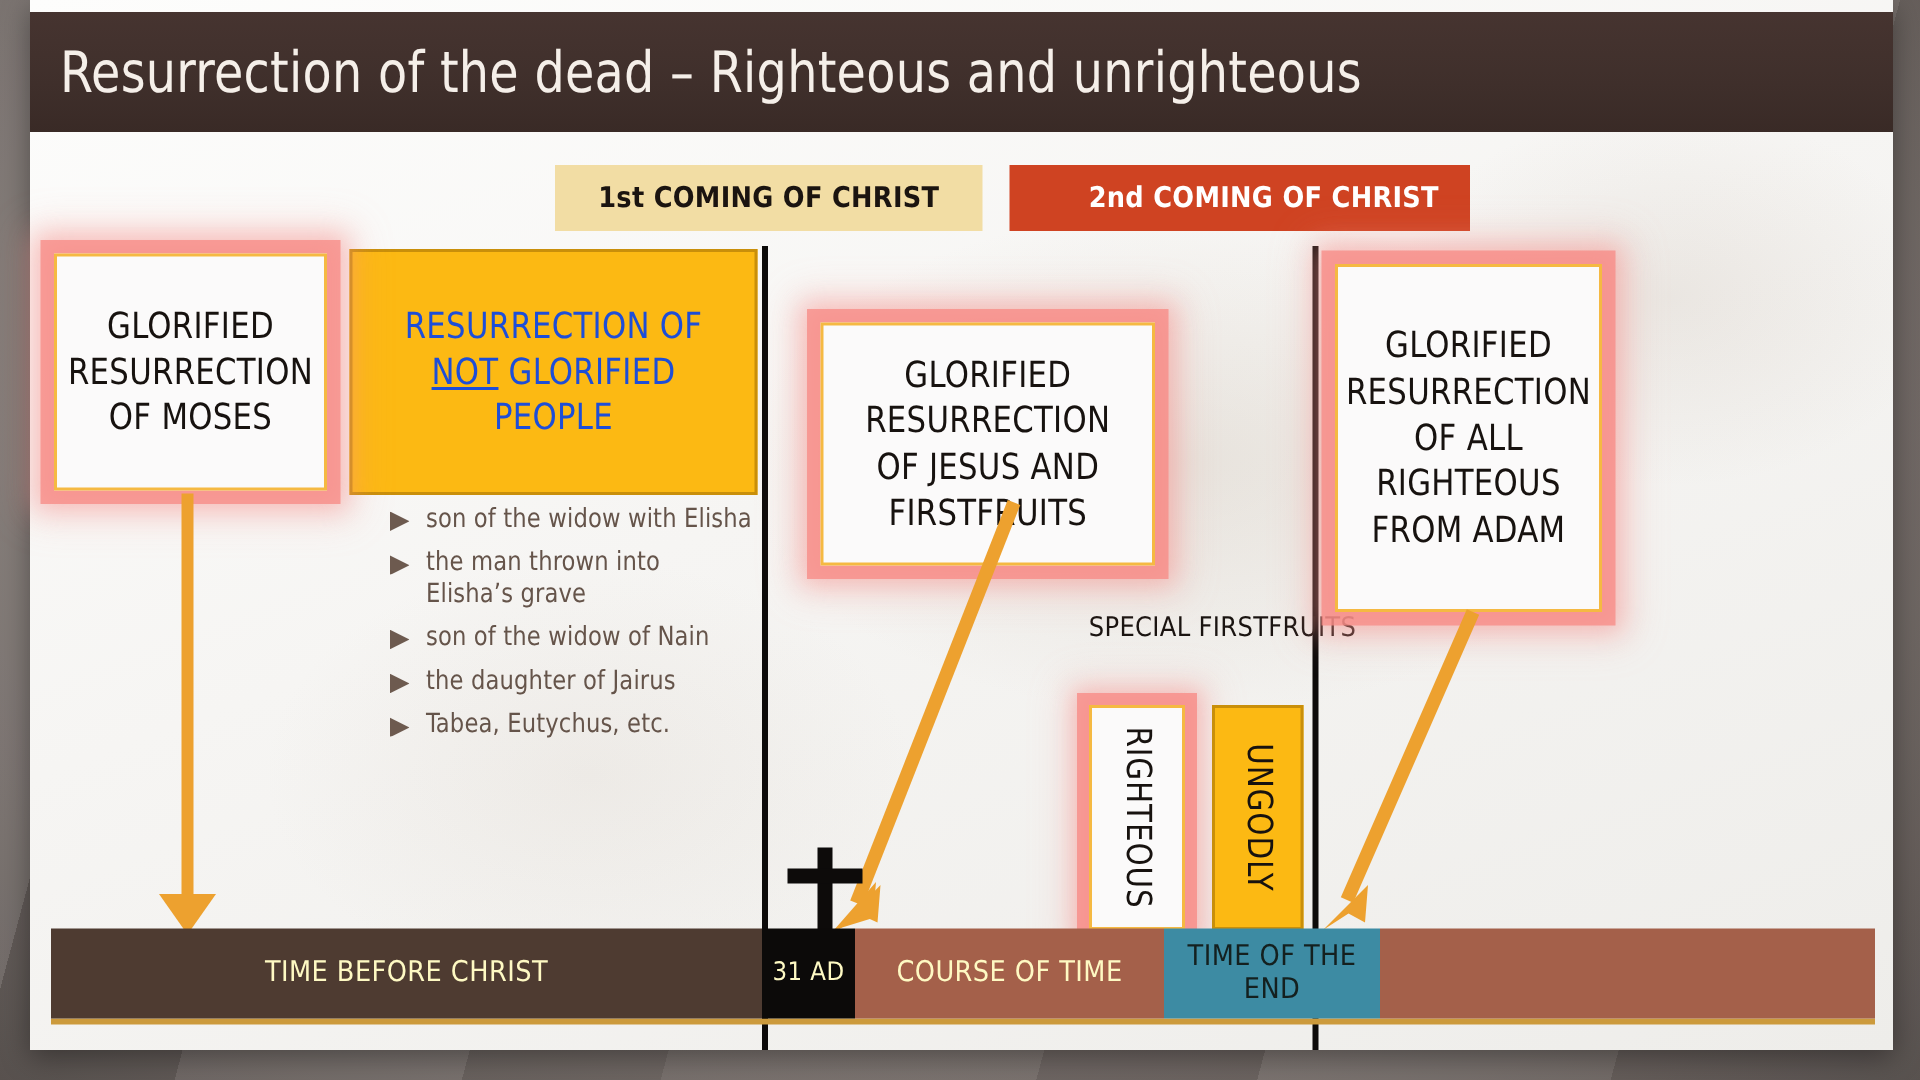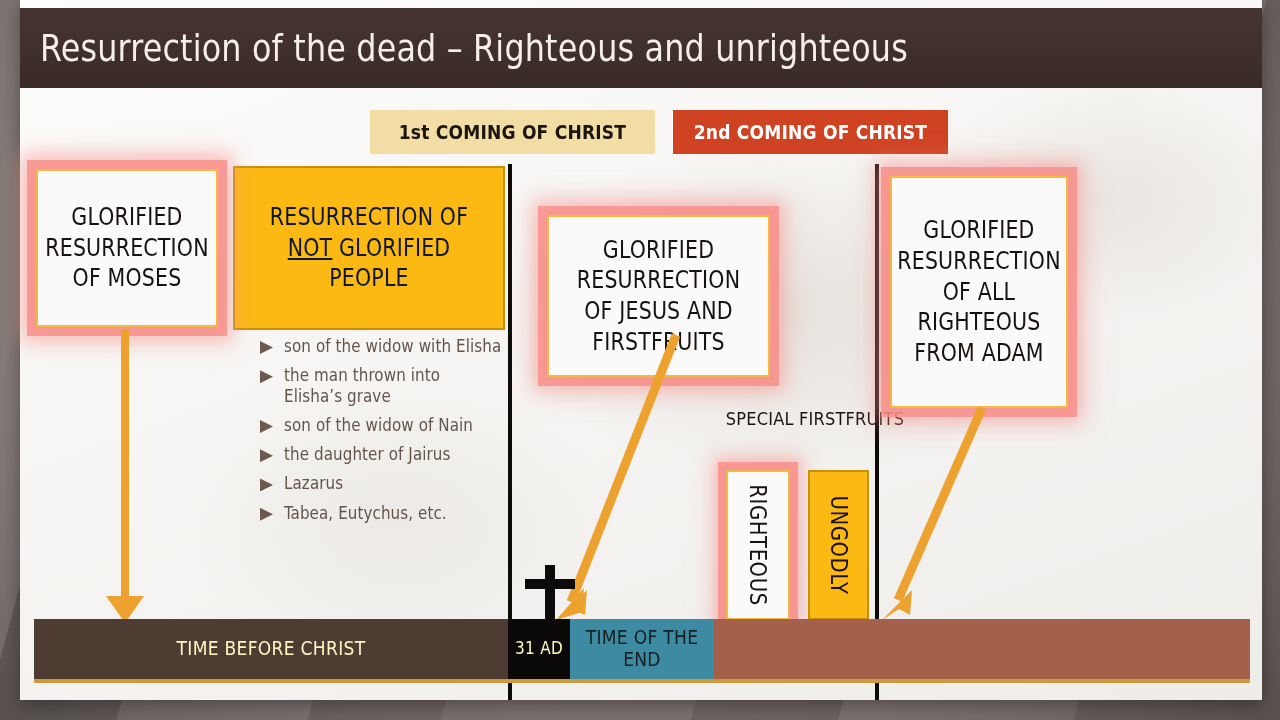--- a/index.html
+++ b/index.html
@@ -103,20 +103,21 @@
   }
   #era-first {
     left: 350px; top: 22px; width: 285px;
     background: #f2dda4;
     color: #1b1410;
   }
   #era-second {
     left: 653px; top: 22px; width: 275px;
     background: #cf4322;
     color: #ffffff;
+    padding-left: 32px;
   }
 
   
   .divider {
     position: absolute;
     width: 4px;
     background: #0d0b0a;
   }
   #divider-1 { left: 488px; top: 76px; height: 536px; }
   #divider-2 { left: 855px; top: 76px; height: 536px; }
@@ -149,21 +150,21 @@
 
   
   .goldbox {
     position: absolute;
     background: #fcb913;
     border: 2px solid #c98f0a;
     display: flex;
     align-items: center;
     justify-content: center;
     text-align: center;
-    color: #0f172a;
+    color: #1d4ed8;
     font-family: "DejaVu Sans Condensed", "Liberation Sans Narrow", "Liberation Sans", sans-serif;
     font-size: 24px;
     line-height: 1.28;
     letter-spacing: 0.2px;
     z-index: 4;
   }
   .goldbox .txt { padding: 4px 8px; transform: scaleX(0.95); }
   #box-notglorified { left: 213px; top: 78px; width: 268px; height: 160px; }
   #box-notglorified u { text-decoration: underline; text-underline-offset: 2px; }
 
@@ -372,24 +373,20 @@
         <div class="bullet-row">
           <span class="bullet-mark"></span>
           <span class="bullet-text">son of the widow of Nain</span>
         </div>
         <div class="bullet-row">
           <span class="bullet-mark"></span>
           <span class="bullet-text">the daughter of Jairus</span>
         </div>
         <div class="bullet-row">
           <span class="bullet-mark"></span>
-          <span class="bullet-text">Lazarus</span>
-        </div>
-        <div class="bullet-row">
-          <span class="bullet-mark"></span>
           <span class="bullet-text">Tabea, Eutychus, etc.</span>
         </div>
       </div>
 
       <div id="special-caption">SPECIAL FIRSTFRUITS</div>
 
       <div class="pillar" id="pillar-righteous">
         <span class="vtxt">RIGHTEOUS</span>
       </div>
       <div class="pillar" id="pillar-ungodly">
@@ -401,20 +398,23 @@
         <div class="hbar"></div>
       </div>
 
       <div id="timeline">
         <div class="tl-seg" id="tl-before">
           <span>TIME BEFORE CHRIST</span>
         </div>
         <div class="tl-seg" id="tl-31ad">
           <span>31 AD</span>
         </div>
+        <div class="tl-seg" id="tl-course">
+          <span>COURSE OF TIME</span>
+        </div>
         <div class="tl-seg" id="tl-end">
           <span>TIME OF THE END</span>
         </div>
         <div class="tl-seg" id="tl-rest">
           <span></span>
         </div>
       </div>
 
     </div>
   </div>

